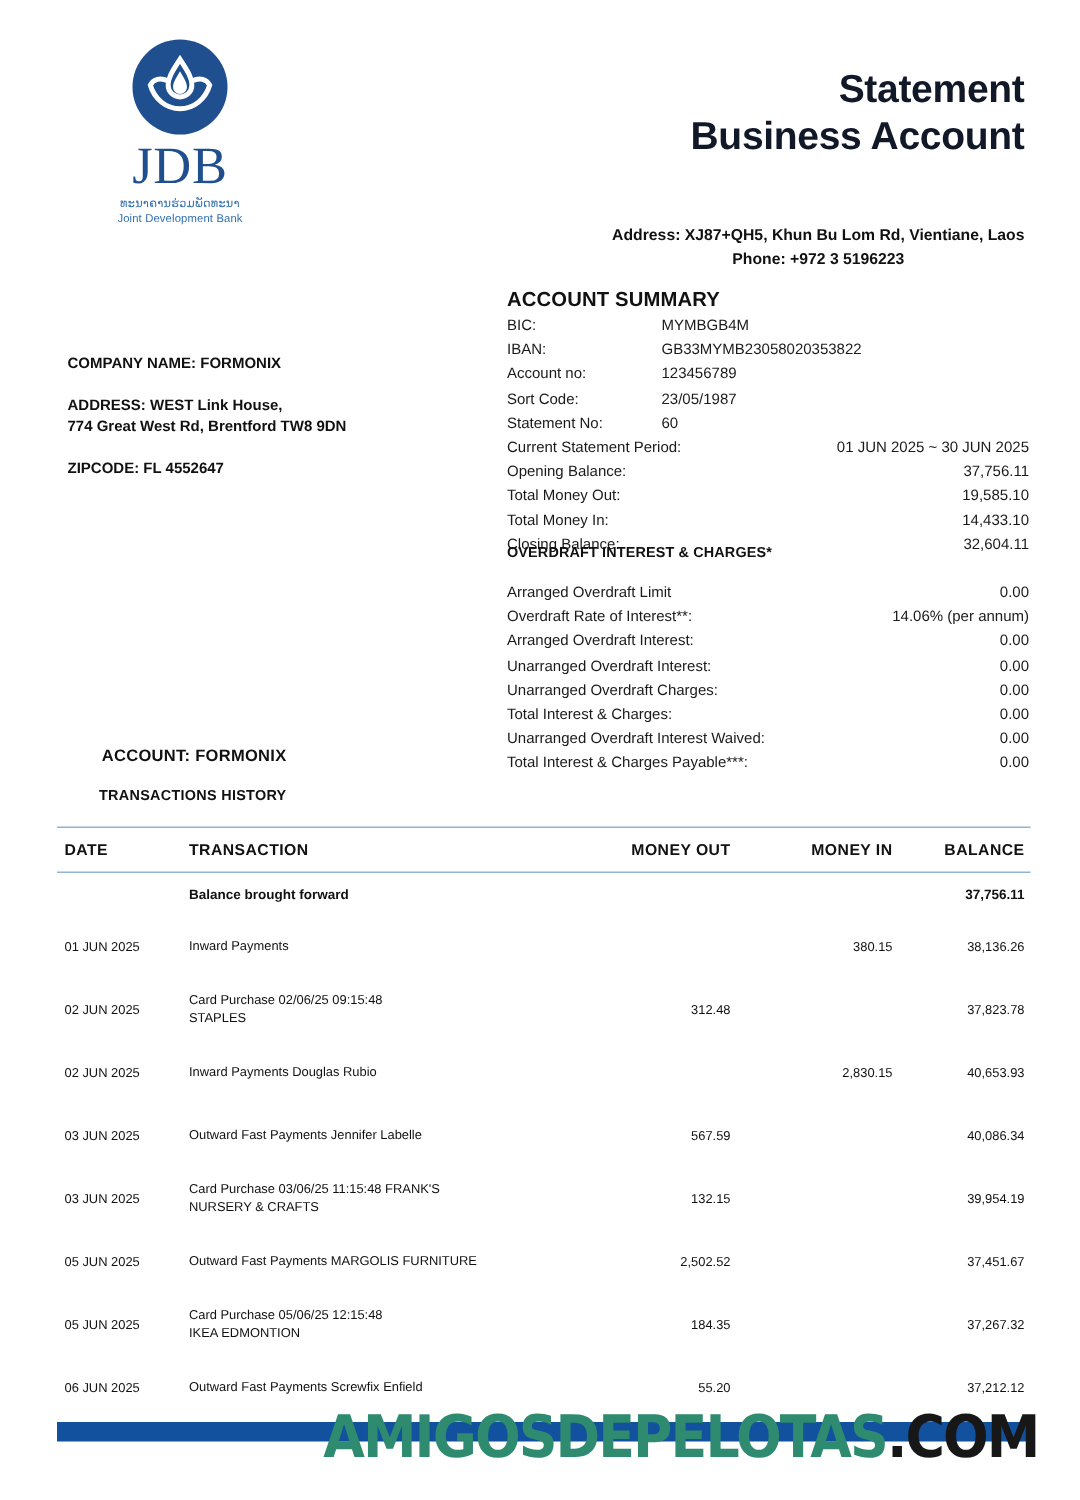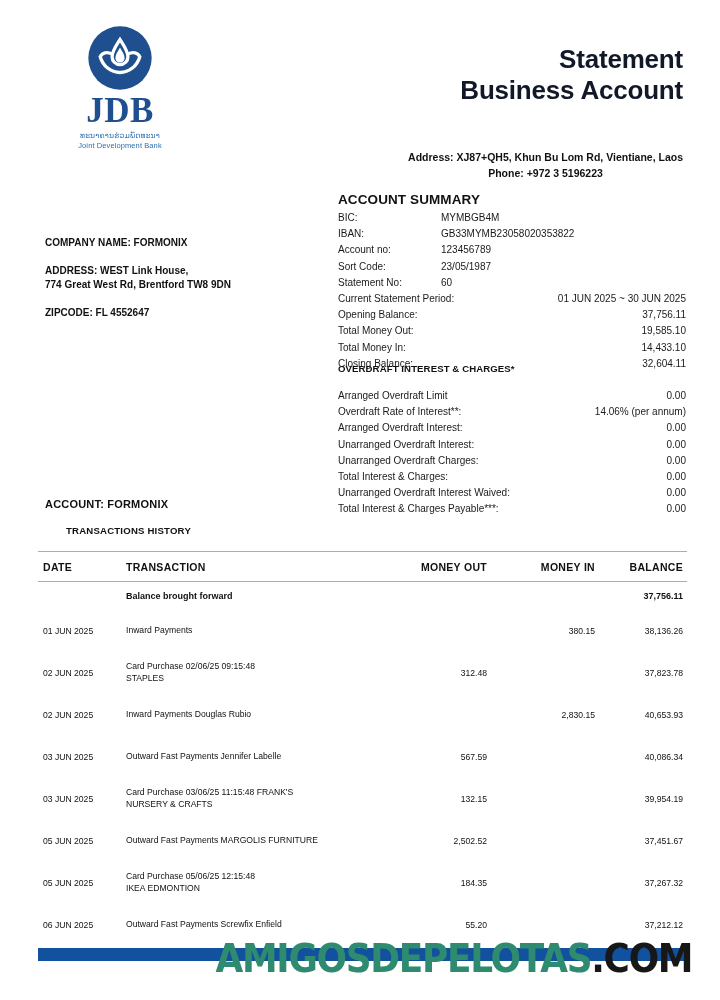--- a/index.html
+++ b/index.html
@@ -38,21 +38,21 @@
     text-align: center;
   }
   .logo-mark {
     width: 66px;
     height: 66px;
     margin: 3px auto 0;
     display: block;
   }
   .logo-word {
     font-family: "Liberation Serif", serif;
-    font-weight: bold;
+    font-weight: normal;
     font-size: 35px;
     letter-spacing: 0.5px;
     color: #1f4f8f;
     line-height: 1.05;
     margin-top: 2px;
   }
   .logo-lao {
     font-size: 7.5px;
     color: #2f6fb0;
     letter-spacing: 0.2px;
@@ -142,20 +142,21 @@
   .tx-head {
     position: absolute;
     left: 45px;
     top: 498px;
   }
   .tx-account {
     font-size: 11px;
     font-weight: bold;
     letter-spacing: 0.2px;
     color: #111;
+    text-align: right;
   }
   .tx-history {
     font-size: 9.6px;
     font-weight: bold;
     letter-spacing: 0.2px;
     color: #111;
     margin-top: 15px;
     margin-left: 21px;
   }
 

